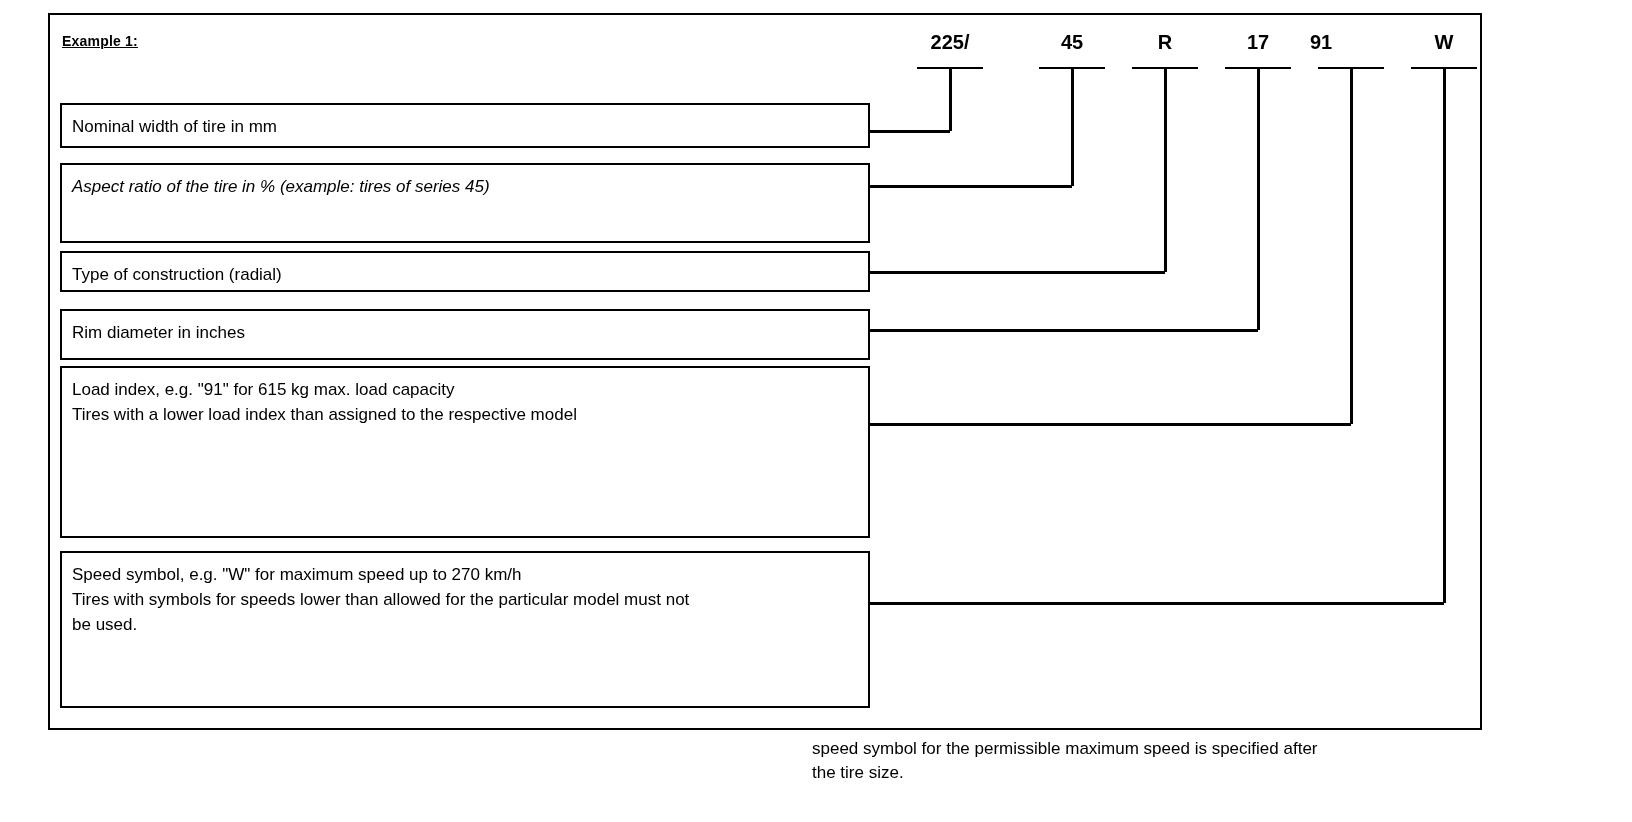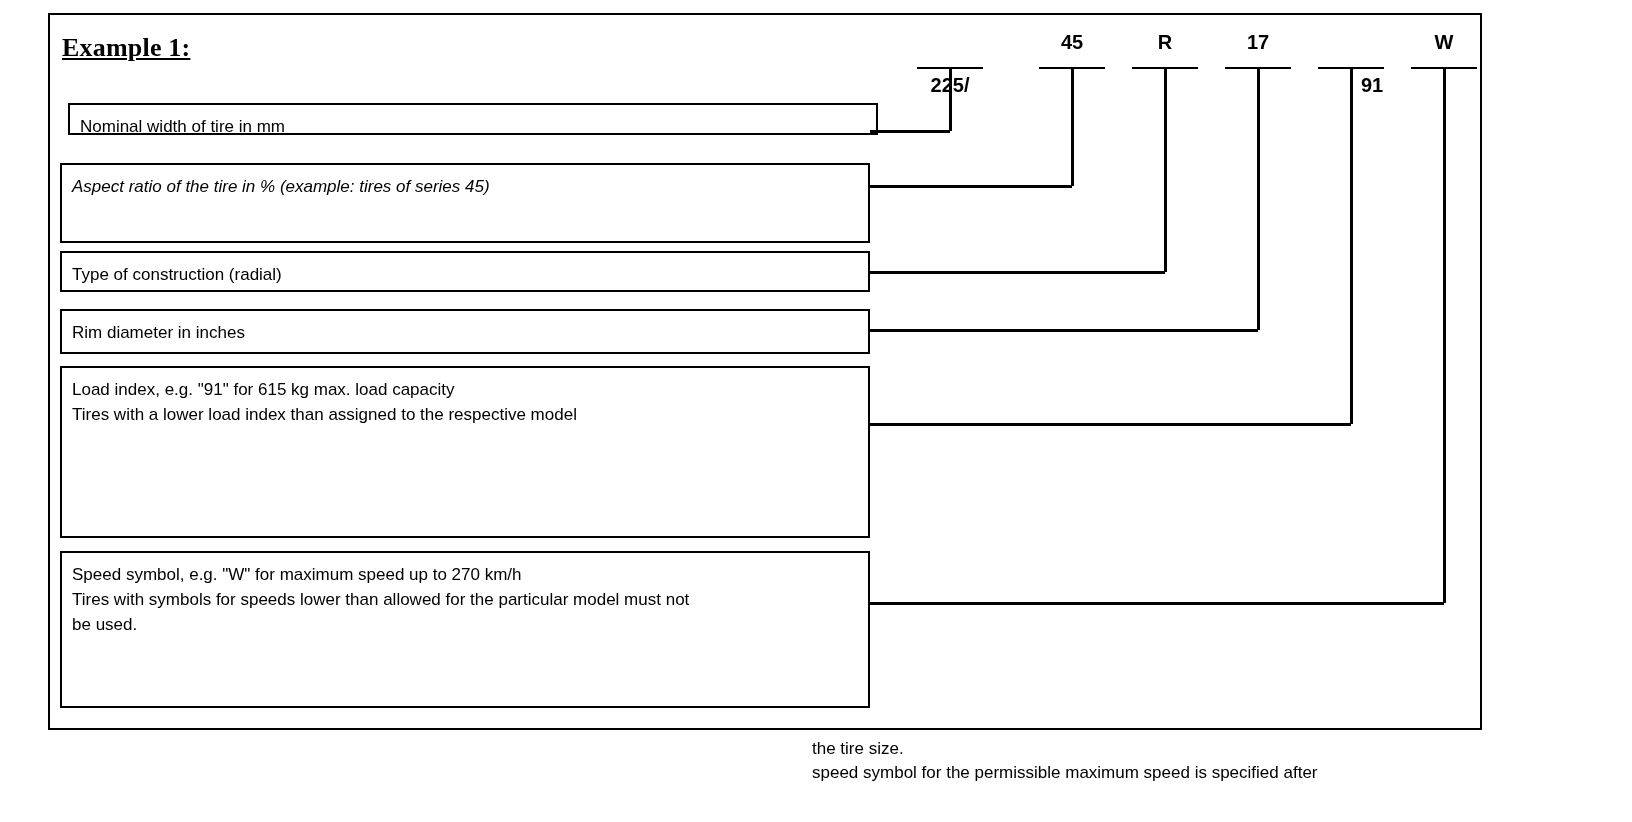--- a/index.html
+++ b/index.html
@@ -30,26 +30,25 @@
     border: 2px solid #000;
     box-sizing: border-box;
     background: #fff;
   }
 
   
   .example-title {
     position: absolute;
     left: 62px;
     top: 33px;
-    font-size: 26px;
+    font-size: 14px;
     font-weight: bold;
     text-decoration: underline;
     letter-spacing: 0.2px;
     white-space: nowrap;
-    font-family: Liberation Serif, serif;
   }
 
   
   .code-seg {
     position: absolute;
     top: 31px;
     font-size: 20px;
     font-weight: bold;
     text-align: center;
     white-space: nowrap;
@@ -96,45 +95,45 @@
 </head>
 <body>
 
 <div id="page">
 
   <div class="outer-frame"></div>
 
   <div class="example-title">Example 1:</div>
 
   <div id="code-segments">
-      <div class="code-seg" style="left: 890px; width: 120px; margin-top: 43px;">225/</div>
+      <div class="code-seg" style="left: 890px; width: 120px;">225/</div>
       <div class="code-seg" style="left: 1012px; width: 120px;">45</div>
       <div class="code-seg" style="left: 1105px; width: 120px;">R</div>
       <div class="code-seg" style="left: 1198px; width: 120px;">17</div>
-      <div class="code-seg" style="left: 1312px; width: 120px; margin-top: 43px;">91</div>
+      <div class="code-seg" style="left: 1261px; width: 120px;">91</div>
       <div class="code-seg" style="left: 1384px; width: 120px;">W</div>
     </div>
 
   <div id="desc-boxes">
-      <div class="desc-box" style="top: 103px; height: 32px; margin-left: 8px;">
+      <div class="desc-box" style="top: 103px; height: 45px;">
         <div class="lines">
           <div class="line">Nominal width of tire in mm</div>
         </div>
       </div>
       <div class="desc-box" style="top: 163px; height: 80px; font-style: italic;">
         <div class="lines">
           <div class="line">Aspect ratio of the tire in % (example: tires of series 45)</div>
         </div>
       </div>
       <div class="desc-box" style="top: 251px; height: 41px;">
         <div class="lines">
           <div class="line">Type of construction (radial)</div>
         </div>
       </div>
-      <div class="desc-box" style="top: 309px; height: 45px;">
+      <div class="desc-box" style="top: 309px; height: 51px;">
         <div class="lines">
           <div class="line">Rim diameter in inches</div>
         </div>
       </div>
       <div class="desc-box" style="top: 366px; height: 172px;">
         <div class="lines">
           <div class="line">Load index, e.g. "91" for 615 kg max. load capacity</div>
           <div class="line">Tires with a lower load index than assigned to the respective model</div>
         </div>
       </div>
@@ -164,17 +163,17 @@
       <line x1="870" y1="330" x2="1258" y2="330" stroke="#000000" stroke-width="3" shape-rendering="crispEdges"></line>
       <line x1="1351" y1="68" x2="1351" y2="424" stroke="#000000" stroke-width="3" shape-rendering="crispEdges"></line>
       <line x1="870" y1="424" x2="1351" y2="424" stroke="#000000" stroke-width="3" shape-rendering="crispEdges"></line>
       <line x1="1444" y1="68" x2="1444" y2="603" stroke="#000000" stroke-width="3" shape-rendering="crispEdges"></line>
       <line x1="870" y1="603" x2="1444" y2="603" stroke="#000000" stroke-width="3" shape-rendering="crispEdges"></line>
     </svg>
 
   <div class="caption col-left">
   </div>
   <div class="caption col-right">
+    <div class="line">speed symbol for the permissible maximum speed is specified after</div>
     <div class="line">the tire size.</div>
-    <div class="line">speed symbol for the permissible maximum speed is specified after</div>
   </div>
 
 </div>
 
 </body></html>

